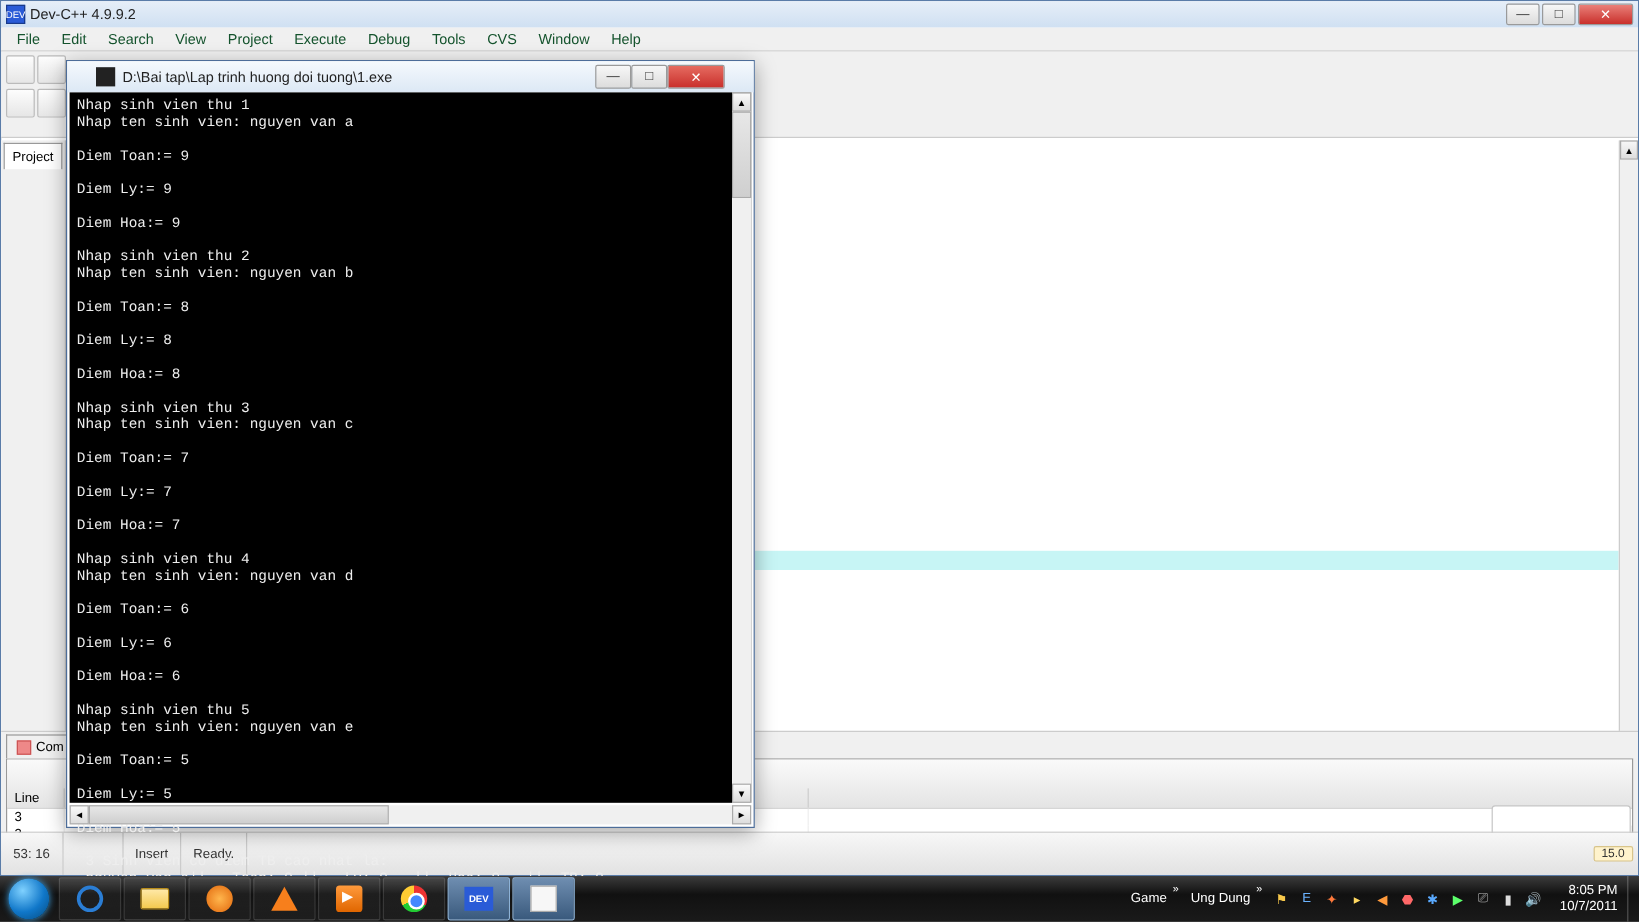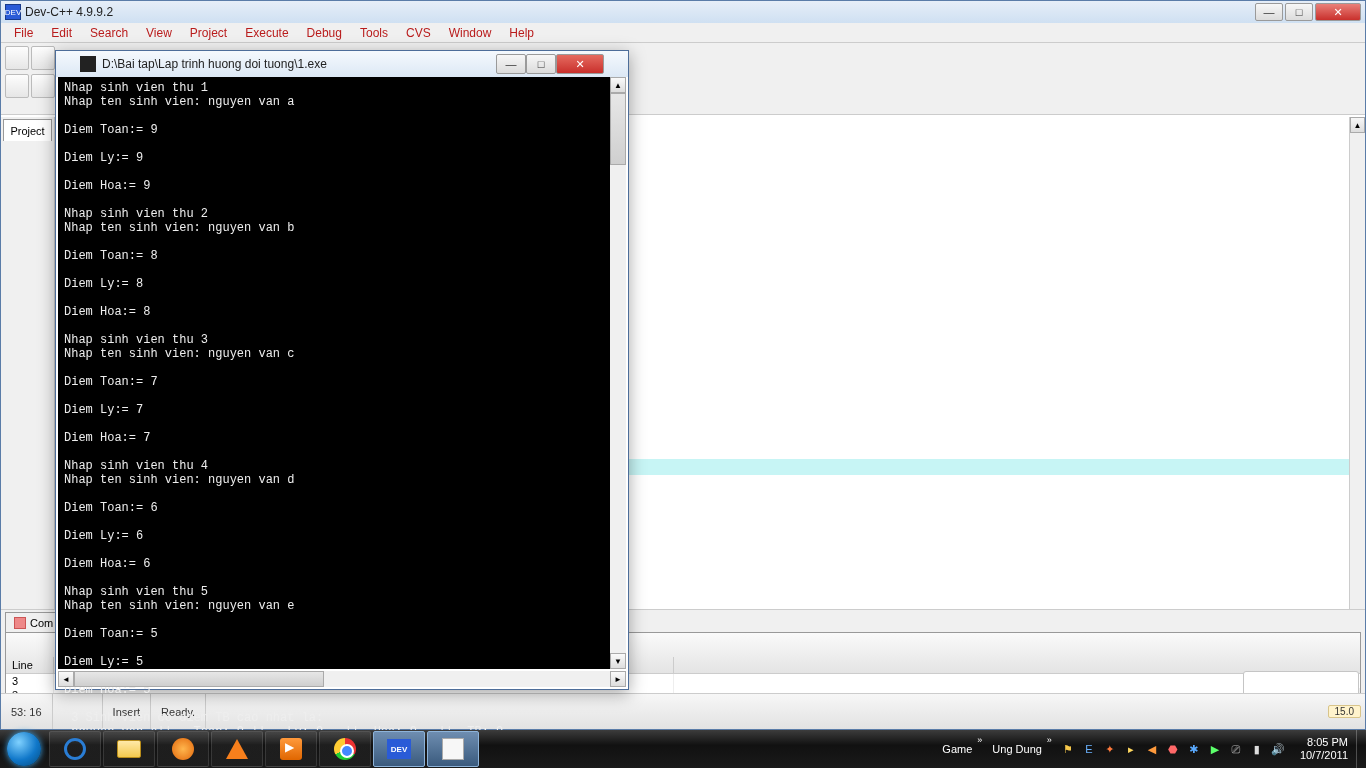--- a/index.html
+++ b/index.html
@@ -6,21 +6,21 @@
 body { width: 1366px; height: 768px; overflow: hidden; background: #000; position: relative; }
 
 
 .ide-window { position: absolute; top: 0; left: 0; width: 1366px; height: 730px; background: #fff; border: 1px solid #5a7ca8; }
 .ide-titlebar { height: 22px; background: linear-gradient(#e6eef8,#cfe0f2); display: flex; align-items: center; padding: 0 4px; font-size: 12px; color: #222; }
 .ide-titlebar .icon { width: 16px; height: 16px; background: #2a5bd7; color:#fff; font-size:8px; display:flex; align-items:center; justify-content:center; margin-right:4px; border:1px solid #183a8a;}
 .ide-titlebar .win-controls { margin-left:auto; display:flex; gap:2px; }
 .win-btn { width:28px; height:18px; background:linear-gradient(#f7f7f7,#dcdcdc); border:1px solid #9a9a9a; border-radius:2px; font-size:11px; display:flex; align-items:center; justify-content:center; color:#333;}
 .win-btn.close { background:linear-gradient(#e98079,#c9302c); color:#fff; width:46px; }
 
-.menubar { height: 20px; background:#f0f0f0; display:flex; align-items:center; padding:0 4px; font-size:12px; color:#b91c1c; border-bottom:1px solid #ccc;}
+.menubar { height: 20px; background:#f0f0f0; display:flex; align-items:center; padding:0 4px; font-size:12px; color:#14532d; border-bottom:1px solid #ccc;}
 .menubar span { padding:2px 9px; cursor:default;}
 
 .toolbar-area { height: 72px; background:#f0f0f0; border-bottom:1px solid #ccc; position:relative;}
 .toolbar-row { position:absolute; left:4px; display:flex; gap:2px; align-items:center;}
 .toolbar-row.r1 { top:2px; height:26px;}
 .toolbar-row.r2 { top:30px; height:26px;}
 .tb-btn { width:24px; height:24px; background:linear-gradient(#fdfdfd,#e6e6e6); border:1px solid #bbb; border-radius:2px;}
 
 .ide-body { position:absolute; top:116px; left:0; right:0; bottom:20px; display:flex; background:#fff;}
 .left-panel { width:54px; background:#f0f0f0; border-right:1px solid #ccc;}

